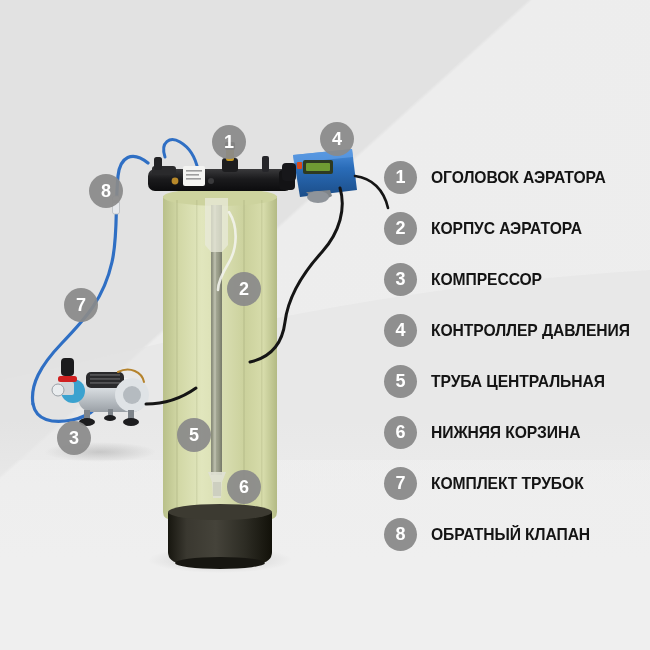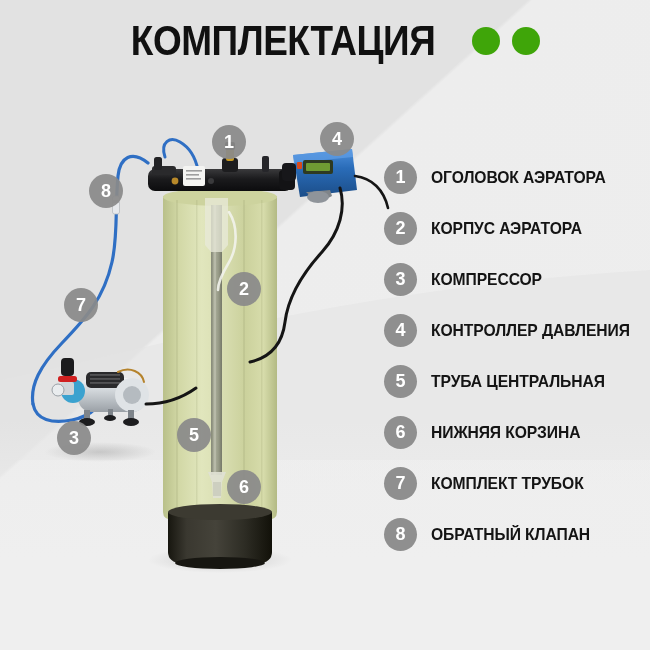--- a/index.html
+++ b/index.html
@@ -171,27 +171,20 @@
 
   <div class="bg-base"></div>
   <div class="bg-diag"></div>
   <div class="bg-swoosh">
     <svg width="650" height="230" viewBox="0 0 650 230">
       <path d="M0 150 C 150 120, 330 60, 650 40 L650 230 L0 230 Z" fill="#e4e4e4"></path>
     </svg>
   </div>
   <div class="bg-lower"></div>
 
-  <div class="title-row">
-    <div class="title-text">КОМПЛЕКТАЦИЯ</div>
-    <div class="dots">
-      <div class="dot"></div>
-      <div class="dot"></div>
-    </div>
-  </div>
 
   <div class="product">
     <svg width="650" height="650" viewBox="0 0 650 650">
       <defs>
         <linearGradient id="tankGrad" x1="0" y1="0" x2="1" y2="0">
           <stop offset="0%" stop-color="#b9c08a"></stop>
           <stop offset="14%" stop-color="#d2d8a6"></stop>
           <stop offset="34%" stop-color="#e1e6bd"></stop>
           <stop offset="52%" stop-color="#d9deb2"></stop>
           <stop offset="72%" stop-color="#cbd19c"></stop>

